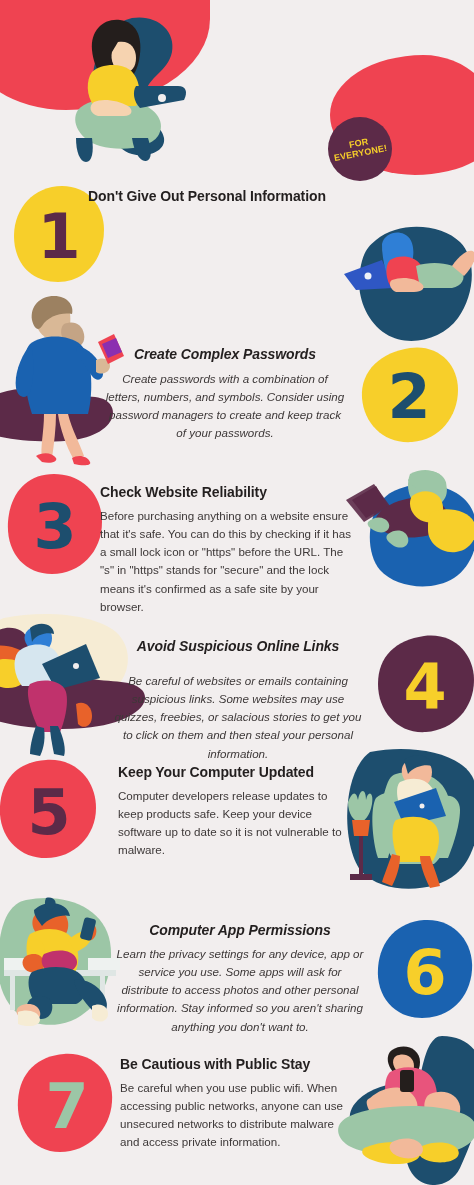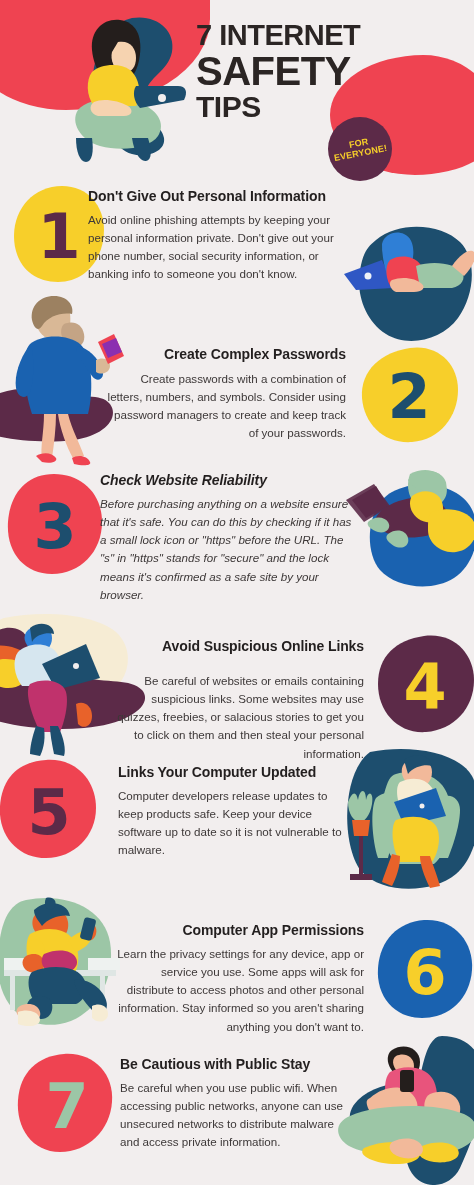--- a/index.html
+++ b/index.html
@@ -26,21 +26,21 @@
   .t3 { font-size:30px; line-height:1.05; }
   .badge { position:absolute; left:328px; top:117px; width:64px; height:64px; border-radius:50%;
      background:#5c2a48; display:flex; align-items:center; justify-content:center; }
   .badge span { display:block; transform:rotate(-11deg); color:#f7cf2a; font-weight:bold;
      font-size:9px; line-height:1.1; text-align:center; letter-spacing:0.1px; }
 
   
   .tip { position:absolute; width:474px; }
   .tip .body { position:absolute; }
   .tip .body.left  { text-align:left; }
-  .tip .body.right { text-align:right; }
+  .tip .body.right { text-align:center;font-style:italic; }
 
   .numwrap { position:absolute; width:110px; height:110px; }
   .numblob { position:absolute; inset:0; }
   .num { position:absolute; inset:0; display:flex; align-items:center; justify-content:center;
      font-weight:bold; font-size:62px; font-family:"DejaVu Sans", sans-serif; line-height:1; }
 
   .illu { position:absolute; }
   svg { display:block; overflow:visible; }
 </style>
 </head>
@@ -60,41 +60,35 @@
         <path d="M96 126 C98 140 104 150 110 149 C116 148 116 138 112 126 Z" fill="#1d4e6e"></path>
         <path d="M56 38 C54 18 68 6 84 8 C100 10 106 24 104 42 C102 60 94 72 82 72 C68 72 58 58 56 38 Z" fill="#241e1c"></path>
         <path d="M82 30 C94 28 100 36 100 46 C100 56 94 62 86 60 C78 58 74 48 76 40 Z" fill="#f6d3b0"></path>
         <path d="M56 60 C64 52 84 50 94 58 C104 66 106 84 100 94 L58 94 C50 84 50 68 56 60 Z" fill="#f7cf2a"></path>
         <path d="M100 74 L142 74 C150 74 152 80 148 88 L104 96 C98 90 96 80 100 74 Z" fill="#1d4e6e"></path>
         <circle cx="126" cy="86" r="4" fill="#f2eeee"></circle>
         <path d="M58 90 C66 86 82 88 92 94 C98 98 96 104 88 104 L62 104 C54 102 52 94 58 90 Z" fill="#f6d3b0"></path>
       </svg>
     </div>
 
-    <div class="title">
-      <div class="t1">7 INTERNET</div>
-      <div class="t2">SAFETY</div>
-      <div class="t3">TIPS</div>
-    </div>
 
     <div class="badge">
       <span><b>FOR</b><br><b>EVERYONE!</b></span>
     </div>
   </div>
 
   <div class="tip" style="top:182px;height:160px;">
     <div class="numwrap" style="left:4px;top:0px;">
       <svg class="numblob" width="110" height="110" viewBox="0 0 110 110">
         <path d="M58 4 C84 4 100 24 100 48 C100 76 82 100 54 100 C26 100 10 80 10 54 C10 26 30 4 58 4 Z" fill="#f7cf2a"></path>
       </svg>
       <div class="num" style="color:#5c2a48;">1</div>
     </div>
     <div class="body left" style="left:88px;top:6px;width:270px;">
       <div class="txt-h">Don't Give Out Personal Information</div>
-      <div class="txt-b" style="margin-top:5px;">Avoid online phishing attempts by keeping your personal information private. Don't give out your phone number, social security information, or banking info to someone you don't know.</div>
     </div>
     <div class="illu" style="left:338px;top:28px;">
       <svg width="140" height="140" viewBox="0 0 140 140">
         <path d="M38 30 C62 10 104 14 122 32 C140 50 136 86 120 108 C104 130 70 138 48 124 C26 110 18 82 22 60 C25 44 28 38 38 30 Z" fill="#1d4e6e"></path>
         <path d="M6 64 L44 50 L56 78 L18 80 Z" fill="#2f57c4"></path>
         <circle cx="30" cy="66" r="3.5" fill="#eef2f7"></circle>
         <path d="M46 46 C42 36 48 28 56 28 C64 28 68 36 66 44 C64 52 56 56 50 52 Z" fill="#f2b99a"></path>
         <path d="M44 34 C46 24 58 20 66 24 C76 28 78 44 72 58 C66 72 54 74 50 66 C46 58 44 44 44 34 Z" fill="#2f7fd6"></path>
         <path d="M52 50 C62 44 76 46 82 54 C88 62 86 76 78 78 L54 78 C48 72 46 56 52 50 Z" fill="#ef4351"></path>
         <path d="M78 56 C96 50 118 54 124 62 C128 68 124 76 114 78 L82 78 Z" fill="#9cc6a6"></path>
@@ -135,21 +129,21 @@
     </div>
   </div>
 
   <div class="tip" style="top:472px;height:150px;">
     <div class="numwrap" style="left:0px;top:0px;">
       <svg class="numblob" width="110" height="110" viewBox="0 0 110 110">
         <path d="M54 2 C82 2 102 22 102 50 C102 80 80 102 52 102 C24 102 6 80 8 50 C10 22 26 2 54 2 Z" fill="#ef4351"></path>
       </svg>
       <div class="num" style="color:#1d4e6e;">3</div>
     </div>
-    <div class="body left" style="left:100px;top:0;width:258px;font-style:italic;">
+    <div class="body left" style="left:100px;top:12px;width:258px;">
       <div class="txt-h">Check Website Reliability</div>
       <div class="txt-b" style="margin-top:5px;">Before purchasing anything on a website ensure that it's safe. You can do this by checking if it has a small lock icon or "https" before the URL. The "s" in "https" stands for "secure" and the lock means it's confirmed as a safe site by your browser.</div>
     </div>
     <div class="illu" style="left:346px;top:-12px;">
       <svg width="140" height="150" viewBox="0 0 140 150">
         <path d="M46 32 C72 18 110 24 124 46 C138 68 130 104 108 118 C86 132 50 128 34 110 C18 92 20 46 46 32 Z" fill="#1a62b0"></path>
         <path d="M64 14 C78 6 96 10 100 24 C104 38 94 48 80 48 C66 48 58 30 64 14 Z" fill="#9cc6a6"></path>
         <path d="M62 20 C70 10 88 8 96 16 C104 24 100 32 90 32 C78 32 66 28 62 20 Z" fill="#9cc6a6"></path>
         <path d="M0 40 L28 24 L44 46 L18 62 Z" fill="#5c2a48" opacity="0.9"></path>
         <path d="M6 40 L30 26 L42 46 L20 58 Z" fill="#5c2a48"></path>
@@ -194,21 +188,21 @@
   </div>
 
   <div class="tip" style="top:758px;height:130px;">
     <div class="numwrap" style="left:-6px;top:0px;">
       <svg class="numblob" width="110" height="110" viewBox="0 0 110 110">
         <path d="M52 2 C82 0 102 22 102 50 C102 78 80 100 52 100 C24 100 4 78 6 48 C8 20 24 4 52 2 Z" fill="#ef4351"></path>
       </svg>
       <div class="num" style="color:#5c2a48;">5</div>
     </div>
     <div class="body left" style="left:118px;top:6px;width:230px;">
-      <div class="txt-h">Links Your Computer Updated</div>
+      <div class="txt-h">Keep Your Computer Updated</div>
       <div class="txt-b" style="margin-top:5px;">Computer developers release updates to keep products safe.  Keep your device software up to date so it is not vulnerable to malware.</div>
     </div>
     <div class="illu" style="left:334px;top:-14px;">
       <svg width="150" height="155" viewBox="0 0 150 155">
         <path d="M36 8 C76 0 124 8 138 32 C152 58 146 110 122 130 C98 150 48 150 28 128 C8 106 6 30 36 8 Z" fill="#1d4e6e"></path>
         <path d="M62 30 C84 24 108 32 114 52 C120 74 114 110 100 120 L64 120 C48 108 44 70 50 50 C54 36 56 32 62 30 Z" fill="#9cc6a6"></path>
         <path d="M42 54 C50 46 62 48 64 60 C66 74 58 100 54 114 L44 114 C38 96 36 64 42 54 Z" fill="#9cc6a6"></path>
         <path d="M106 54 C116 48 126 54 126 66 C126 82 118 104 114 114 L104 114 C102 96 102 62 106 54 Z" fill="#9cc6a6"></path>
         <path d="M72 18 C84 10 98 16 98 28 C98 40 88 46 78 42 C68 38 64 24 72 18 Z" fill="#f2b99a"></path>
         <path d="M70 16 C80 8 96 10 98 22 C92 20 80 22 74 30 Z" fill="#1d4e6e"></path>

